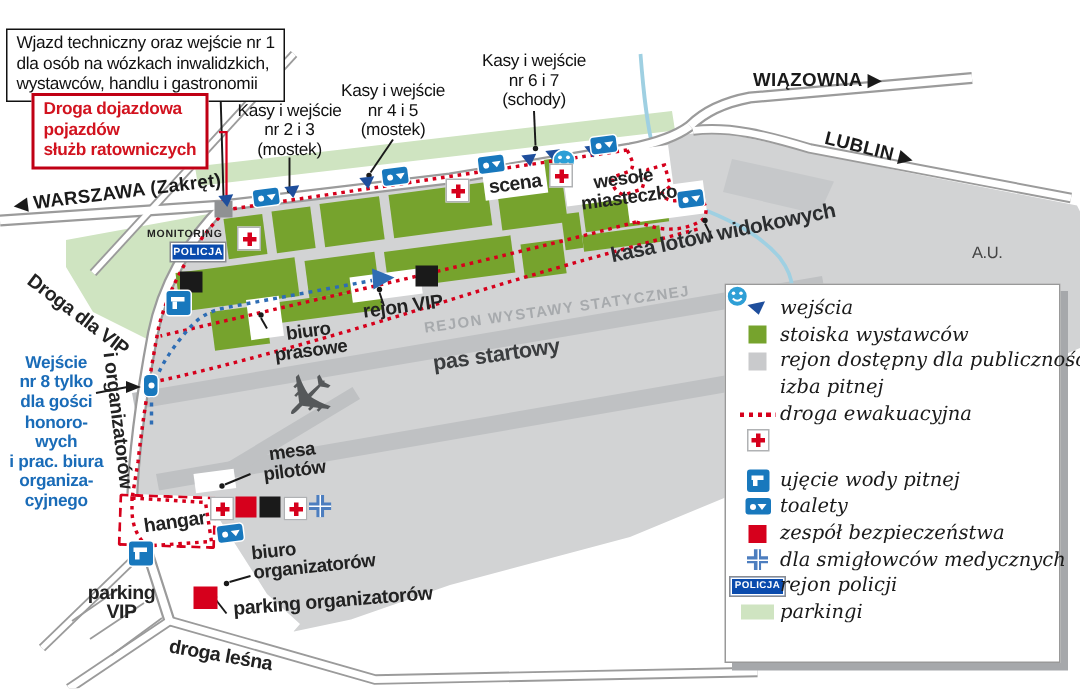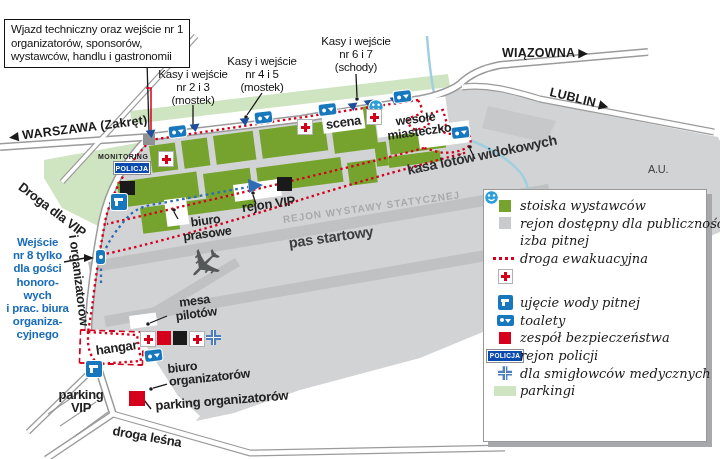--- a/index.html
+++ b/index.html
@@ -296,25 +296,36 @@
     <div>dla gości</div>
       <div>honoro-</div>
     <div>wych</div>
       <div>i prac. biura</div>
     <div>organiza-</div>
       <div>cyjnego</div>
   </div>
 
   <div class="callout" style="left:4px;top:19px;">
     <div>Wjazd techniczny oraz wejście nr 1</div>
-    <div>organizatorów, sponsorów,</div>
+    <div>dla osób na wózkach inwalidzkich,</div>
     <div>wystawców, handlu i gastronomii</div>
   </div>
+  <div class="callout red" style="left:21px;top:62px;">
+    <div>Droga dojazdowa</div>
+    <div>pojazdów</div>
+    <div>służb ratowniczych</div>
+  </div>
 
   <div id="legend">
+    <div class="lrow">
+        <span class="licon">
+          <span class="lg-flag"></span>
+        </span>
+        <span class="ltext">wejścia</span>
+      </div>
     <div class="lrow">
         <span class="licon">
           <span class="lg-green"></span>
         </span>
         <span class="ltext">stoiska wystawców</span>
       </div>
     <div class="lrow">
         <span class="licon">
           <span class="lg-gray"></span>
         </span>
@@ -356,31 +367,31 @@
         <span class="ltext">toalety</span>
       </div>
     <div class="lrow">
         <span class="licon">
           <span class="lg-red"></span>
         </span>
         <span class="ltext">zespół bezpieczeństwa</span>
       </div>
     <div class="lrow">
         <span class="licon">
+          <span class="lg-heli"></span>
+        </span>
+        <span class="ltext">dla smigłowców medycznych</span>
+      </div>
+    <div class="lrow">
+        <span class="licon">
           <span class="ltext lg-policja">POLICJA</span>
         </span>
         <span class="ltext">rejon policji</span>
       </div>
     <div class="lrow">
         <span class="licon">
-          <span class="lg-heli"></span>
-        </span>
-        <span class="ltext">dla smigłowców medycznych</span>
-      </div>
-    <div class="lrow">
-        <span class="licon">
           <span class="lg-park"></span>
         </span>
         <span class="ltext">parkingi</span>
       </div>
   </div>
 
 </div>
 
 </body></html>

